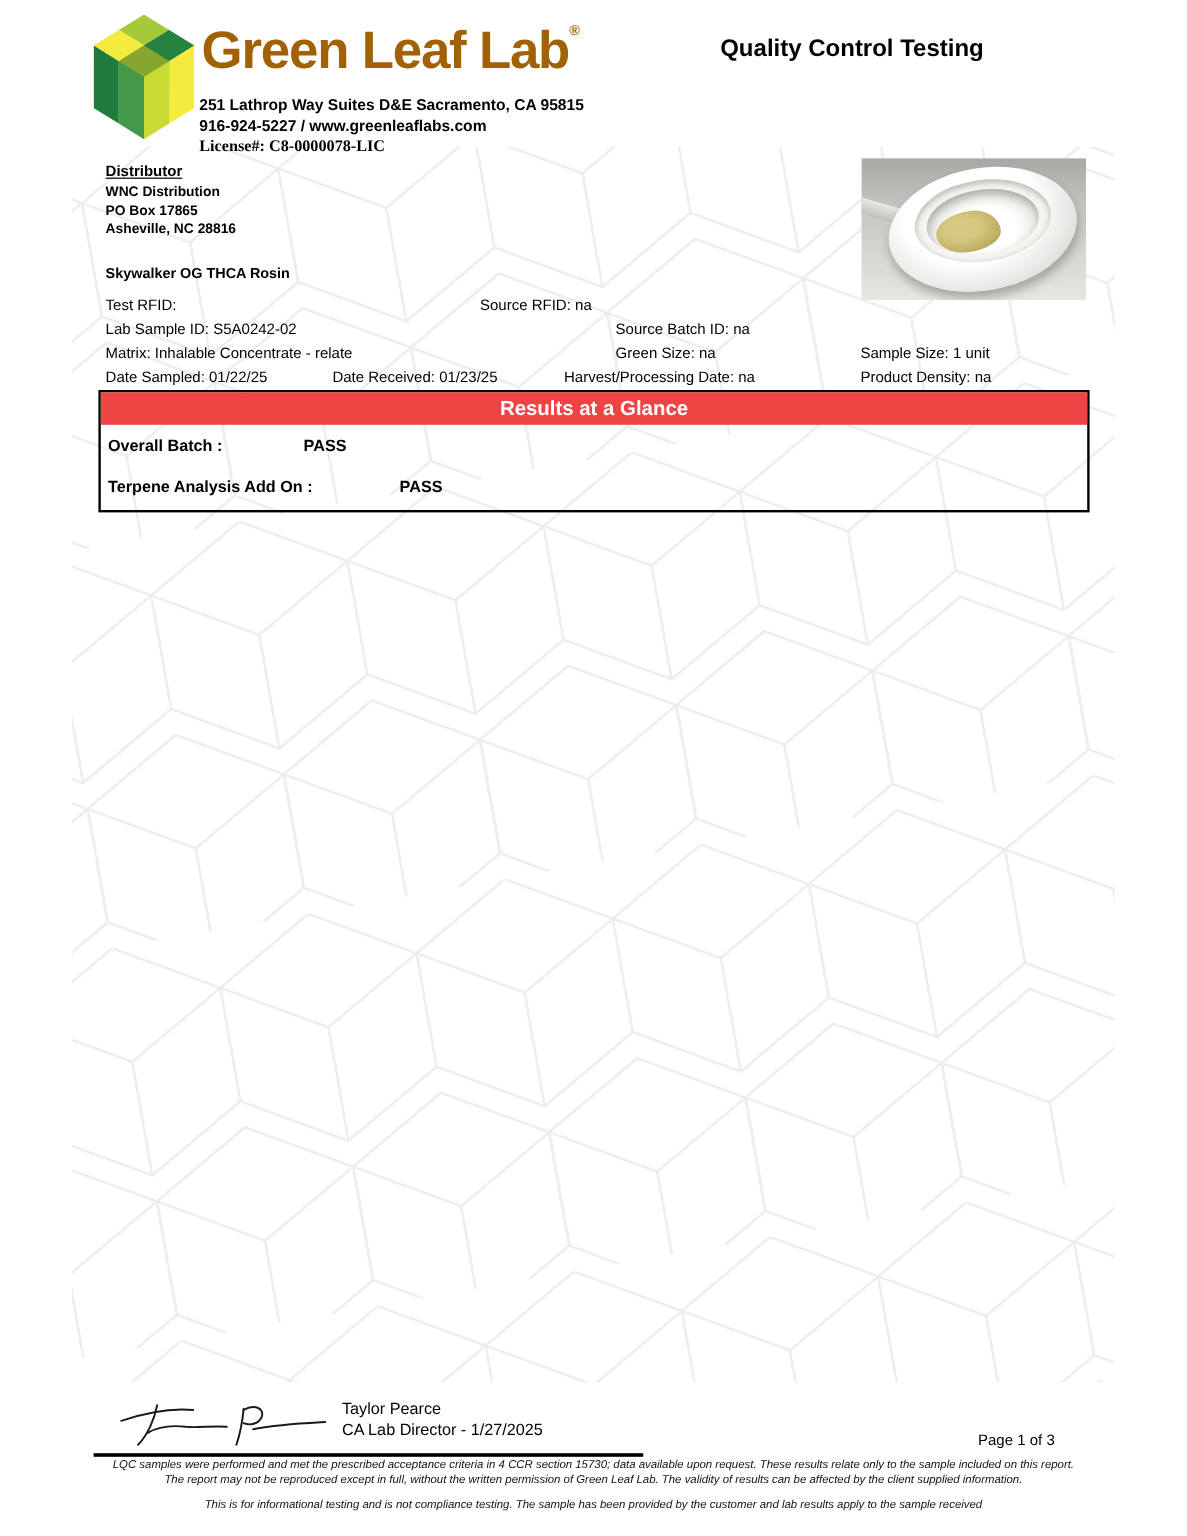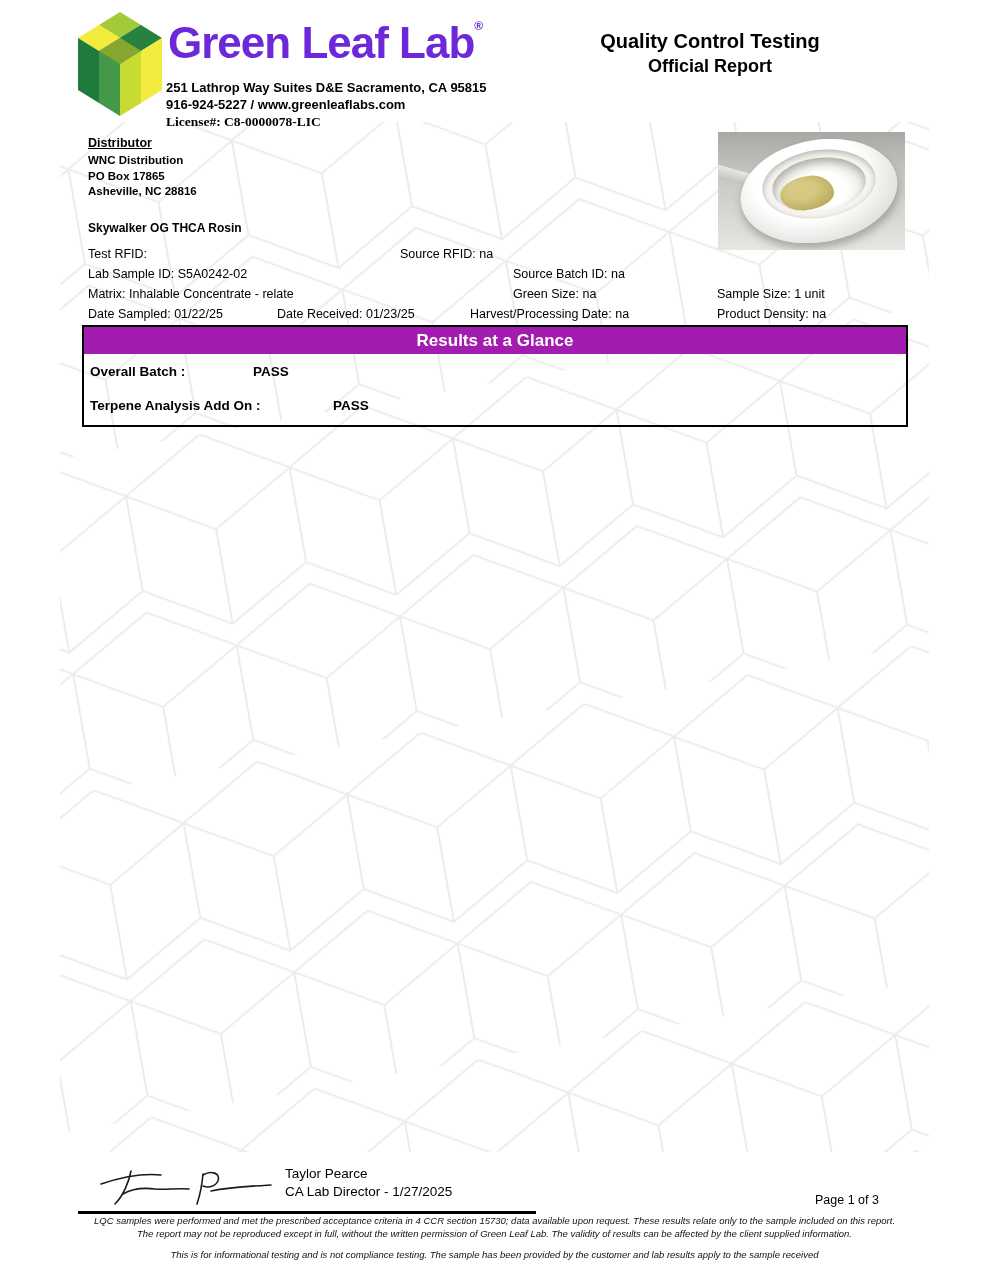--- a/index.html
+++ b/index.html
@@ -12,21 +12,21 @@
 
   
   .watermark { position:absolute; left:60px; top:122px; z-index:0; }
 
   .content { position:relative; z-index:1; }
 
   
   .logo-svg { position:absolute; left:78px; top:12px; }
   .brand {
     position:absolute; left:168px; top:18px;
-    font-size:44px; font-weight:bold; letter-spacing:-1px; color:#6d28d9;
+    font-size:44px; font-weight:bold; letter-spacing:-1px; color:#a16207;
     white-space:nowrap;
   }
   .brand sup { font-size:12px; vertical-align:28px; letter-spacing:0; }
   .addr { position:absolute; left:166px; top:79px; font-size:13px; font-weight:bold; line-height:17px; }
   .license-line { font-family:"Liberation Serif", serif; font-size:13.5px; }
   .report-title { position:absolute; left:545px; top:28px; width:330px; text-align:center; }
   .report-title .t1 { font-size:20px; font-weight:bold; line-height:26px; }
   .report-title .t2 { font-size:18px; font-weight:bold; line-height:24px; }
 
   
@@ -52,21 +52,21 @@
   .distributor .head { font-size:12.5px; font-weight:bold; text-decoration:underline; margin-bottom:3px; }
   .distributor .line { font-size:11.5px; font-weight:bold; line-height:15.5px; }
 
   
   .product-name { position:absolute; left:88px; top:221px; font-size:12px; font-weight:bold; }
   .field { position:absolute; font-size:12.5px; white-space:nowrap; }
   .field b { font-weight:normal; }
 
   
   .results-box { position:absolute; left:82px; top:325px; width:826px; height:102px; border:2px solid #000; background:transparent; }
-  .results-bar { position:absolute; left:0; top:0; width:100%; height:27px; background:#a21caf; color:#fff;
+  .results-bar { position:absolute; left:0; top:0; width:100%; height:27px; background:#ef4444; color:#fff;
                  font-size:17px; font-weight:bold; text-align:center; line-height:27px; }
   .res-label { position:absolute; font-size:13.5px; font-weight:bold; white-space:nowrap; }
   .res-value { position:absolute; font-size:13.5px; font-weight:bold;margin-left:29px; }
 
   
   .signature-svg { position:absolute; left:95px; top:1158px; }
   .signatory { position:absolute; left:285px; top:1165px; font-size:13.5px; line-height:18px; }
   .page-num { position:absolute; left:815px; top:1193px; font-size:12.5px; }
   .sig-rule { position:absolute; left:78px; top:1211px; width:458px; height:3px; background:#000; }
   .disclaimers { position:absolute; left:60px; top:1215px; width:869px; text-align:center;
@@ -115,21 +115,20 @@
     <div class="brand"><span>Green Leaf Lab</span><sup>®</sup></div>
 
     <div class="addr">
       <div>251 Lathrop Way Suites D&amp;E Sacramento, CA 95815</div>
       <div>916-924-5227 / www.greenleaflabs.com</div>
       <div class="license-line">License#: C8-0000078-LIC</div>
     </div>
 
     <div class="report-title">
       <div class="t1">Quality Control Testing</div>
-      <div class="t2">Official Report</div>
     </div>
 
     <div class="photo">
       <div class="stick"></div>
       <div class="dish-outer"></div>
       <div class="dish-rim"></div>
       <div class="bowl"></div>
       <div class="rosin"></div>
     </div>
 

